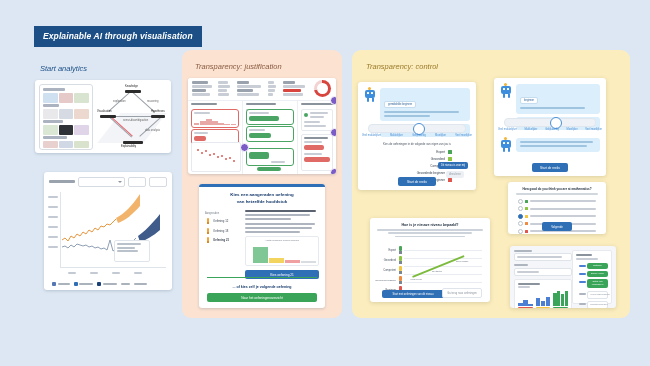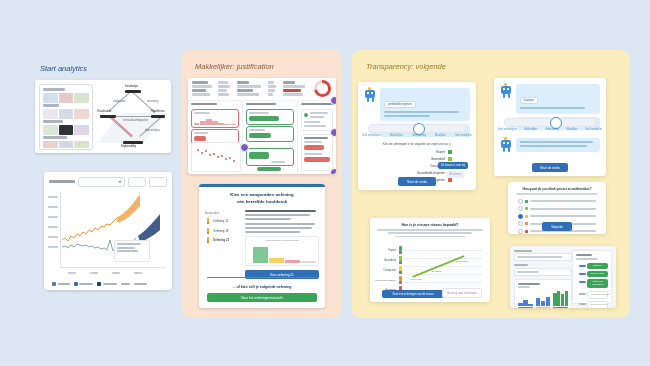--- a/index.html
+++ b/index.html
@@ -182,28 +182,29 @@
   .ubar{height:1.5px;border-radius:1px;margin-top:1px;}
   .gpill{background:#3aa558;color:#fff;font-size:2.4px;border-radius:2px;padding:1.5px 2px;margin-bottom:2px;text-align:center;}
   .wpill{background:#fff;border:1px solid #dfe4ea;color:#8a929c;font-size:2.4px;border-radius:2px;padding:1.5px 2px;margin-bottom:2px;text-align:center;}
   .leftkey{position:absolute;left:3px;width:7px;height:2px;border-radius:1px;}
 </style>
 </head>
 <body>
 
 <div class="stage">
 
+  <div class="title-bar">Explainable AI through visualisation</div>
 
   <div class="panel panel-va"></div>
   <div class="panel panel-just"></div>
   <div class="panel panel-ctrl"></div>
 
   <div class="panel-label lbl-va">Start analytics</div>
-  <div class="panel-label lbl-just">Makkelijker: justification</div>
-  <div class="panel-label lbl-ctrl">Transparency: volgende</div>
+  <div class="panel-label lbl-just">Transparency: justification</div>
+  <div class="panel-label lbl-ctrl">Transparency: control</div>
 
   <div class="card va1">
     <div class="va1-inner">
       <div class="ss-box">
         <div class="ss-grp" style="top:3px">
           <div class="ss-cap"></div>
           <div class="ss-row">
               <div class="ss-th" style="background:#cfe0f0"></div>
               <div class="ss-th" style="background:#e6c9c9"></div>
               <div class="ss-th" style="background:#d8e4cf"></div>

